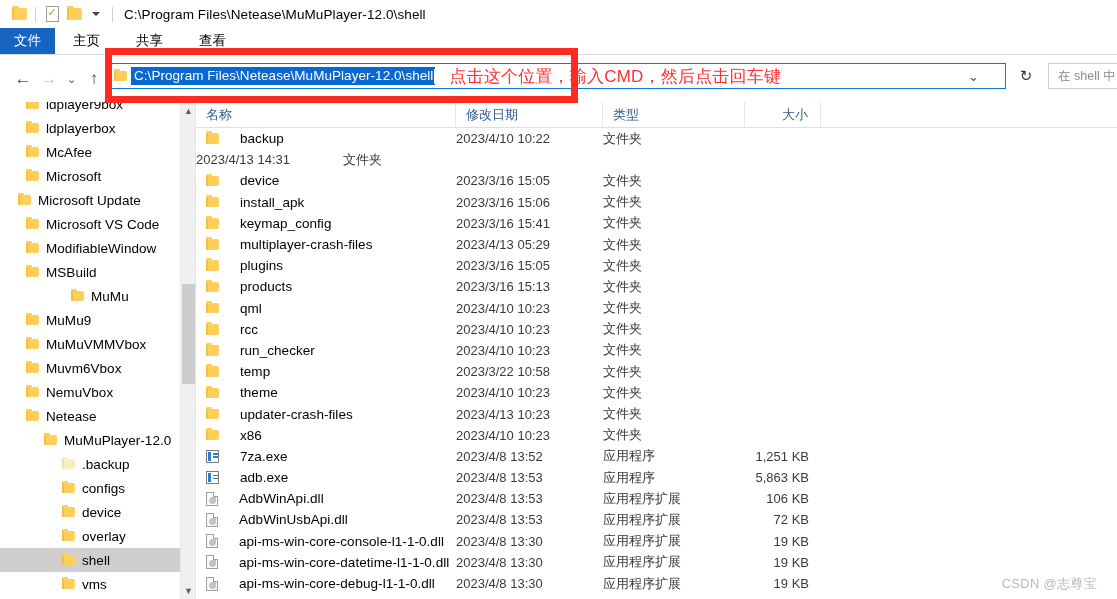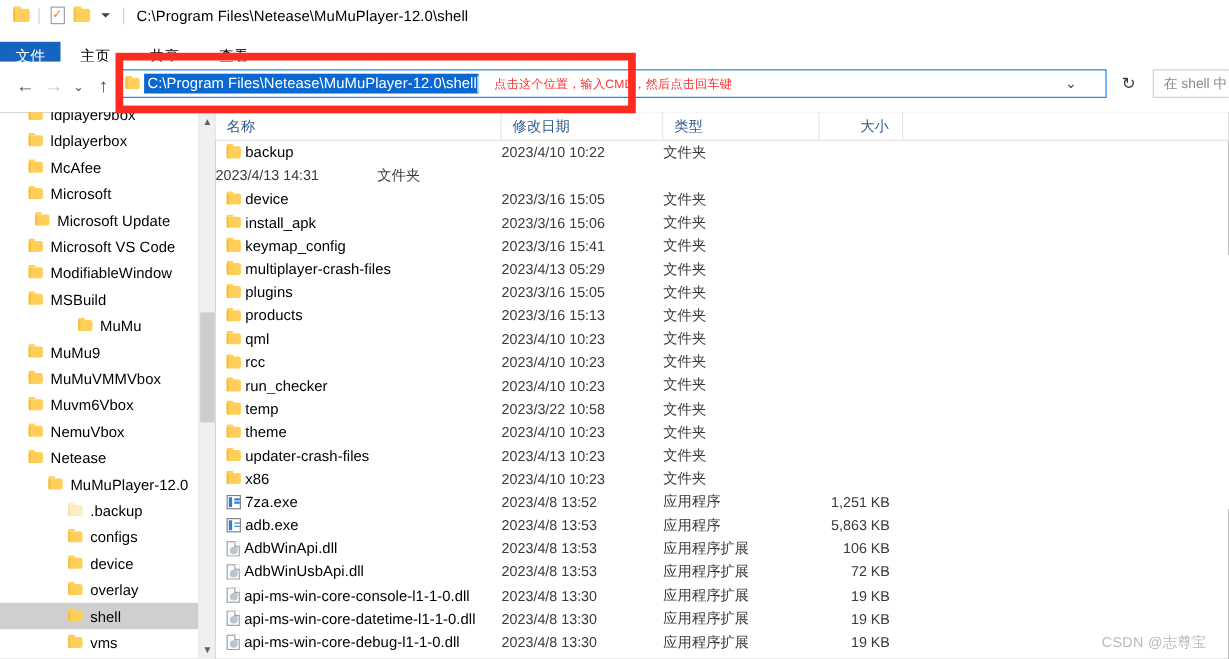--- a/index.html
+++ b/index.html
@@ -57,21 +57,21 @@
     content:"✓"; position:absolute; left:1px; top:-1px;
     font-size:11px; color:#e8892b; font-weight:bold;
   }
   .chev-down {
     width:0;height:0;border-left:4.5px solid transparent;border-right:4.5px solid transparent;
     border-top:4.5px solid #404040;
   }
 
   
   .ribbon {
-    position:absolute; left:0; top:38px; width:1117px; height:27px;
+    position:absolute; left:0; top:28px; width:1117px; height:27px;
     background:#ffffff; display:flex; align-items:stretch;
     border-bottom:1px solid #dcdcdc;
     text-align:right;
   }
   .tab {
     display:flex; align-items:center; justify-content:center;
     font-size:13.5px; color:#000; padding:0 18px; cursor:default;
     white-space:nowrap;
   }
   .tab.file { background:#1565c0; color:#ffffff; min-width:52px; padding:0 14px; }
@@ -93,21 +93,21 @@
     border:1px solid #0a7bd6; background:#ffffff;
     display:flex; align-items:center; padding:0 2px;
   }
   .addr-folder { margin:0 4px 0 3px; flex:0 0 auto; }
   .addr-sel {
     background:#0a68d0; color:#ffffff; font-size:13.5px;
     padding:1px 2px 2px 3px; white-space:nowrap; letter-spacing:0.05px;
   }
   .addr-caret { width:1px; height:15px; background:#ffffff; margin-left:-1px; }
   .addr-annotation {
-    color:#ff2f2f; font-size:11px; font-weight:500; white-space:nowrap;
+    color:#ff2f2f; font-size:17px; font-weight:500; white-space:nowrap;
     margin-left:14px; letter-spacing:0.2px;
   }
   .addr-chevron {
     position:absolute; right:26px; top:50%; transform:translateY(-50%);
     color:#4a4a4a; font-size:13px;
   }
   .refresh-btn {
     position:absolute; left:1012px; top:63px; width:28px; height:26px;
     display:flex; align-items:center; justify-content:center;
     color:#3a3a3a; font-size:15px; background:#fff;
@@ -175,21 +175,21 @@
   .hcell.type { width:142px; }
   .hcell.size { width:76px; justify-content:flex-end; padding-right:12px; }
   .hcell.rest { flex:1 1 auto; border-right:none; }
 
   .rows { position:relative; }
   .row {
     height:21.2px; display:flex; align-items:center; font-size:13.5px; color:#000;
     white-space:nowrap;
   }
   .c-name { width:260px; display:flex; align-items:center; padding-left:10px; overflow:hidden; }
-  .c-name .lbl { margin-left:4px; letter-spacing:0.05px;text-align:right; }
+  .c-name .lbl { margin-left:21px; letter-spacing:0.05px;text-align:right; }
   .c-date { width:147px; color:#3a3a3a; font-size:13px; }
   .c-type { width:142px; color:#3a3a3a; font-size:13px; }
   .c-size { width:76px; text-align:right; padding-right:12px; color:#3a3a3a; font-size:13px; }
 
   
   .ico-exe {
     position:relative; width:13px; height:13px; background:#ffffff;
     border:1px solid #7b7b7b; display:inline-block; flex:0 0 auto;
   }
   .ico-exe::before {
@@ -284,21 +284,21 @@
             <span class="lbl">ldplayerbox</span>
           </div>
           <div class="tree-item" style="padding-left: 26px;">
             <span class="folder sm"></span>
             <span class="lbl">McAfee</span>
           </div>
           <div class="tree-item" style="padding-left: 26px;">
             <span class="folder sm"></span>
             <span class="lbl">Microsoft</span>
           </div>
-          <div class="tree-item" style="padding-left: 32px;">
+          <div class="tree-item" style="padding-left: 18px;">
             <span class="folder sm"></span>
             <span class="lbl">Microsoft Update</span>
           </div>
           <div class="tree-item" style="padding-left: 26px;">
             <span class="folder sm"></span>
             <span class="lbl">Microsoft VS Code</span>
           </div>
           <div class="tree-item" style="padding-left: 26px;">
             <span class="folder sm"></span>
             <span class="lbl">ModifiableWindow</span>

